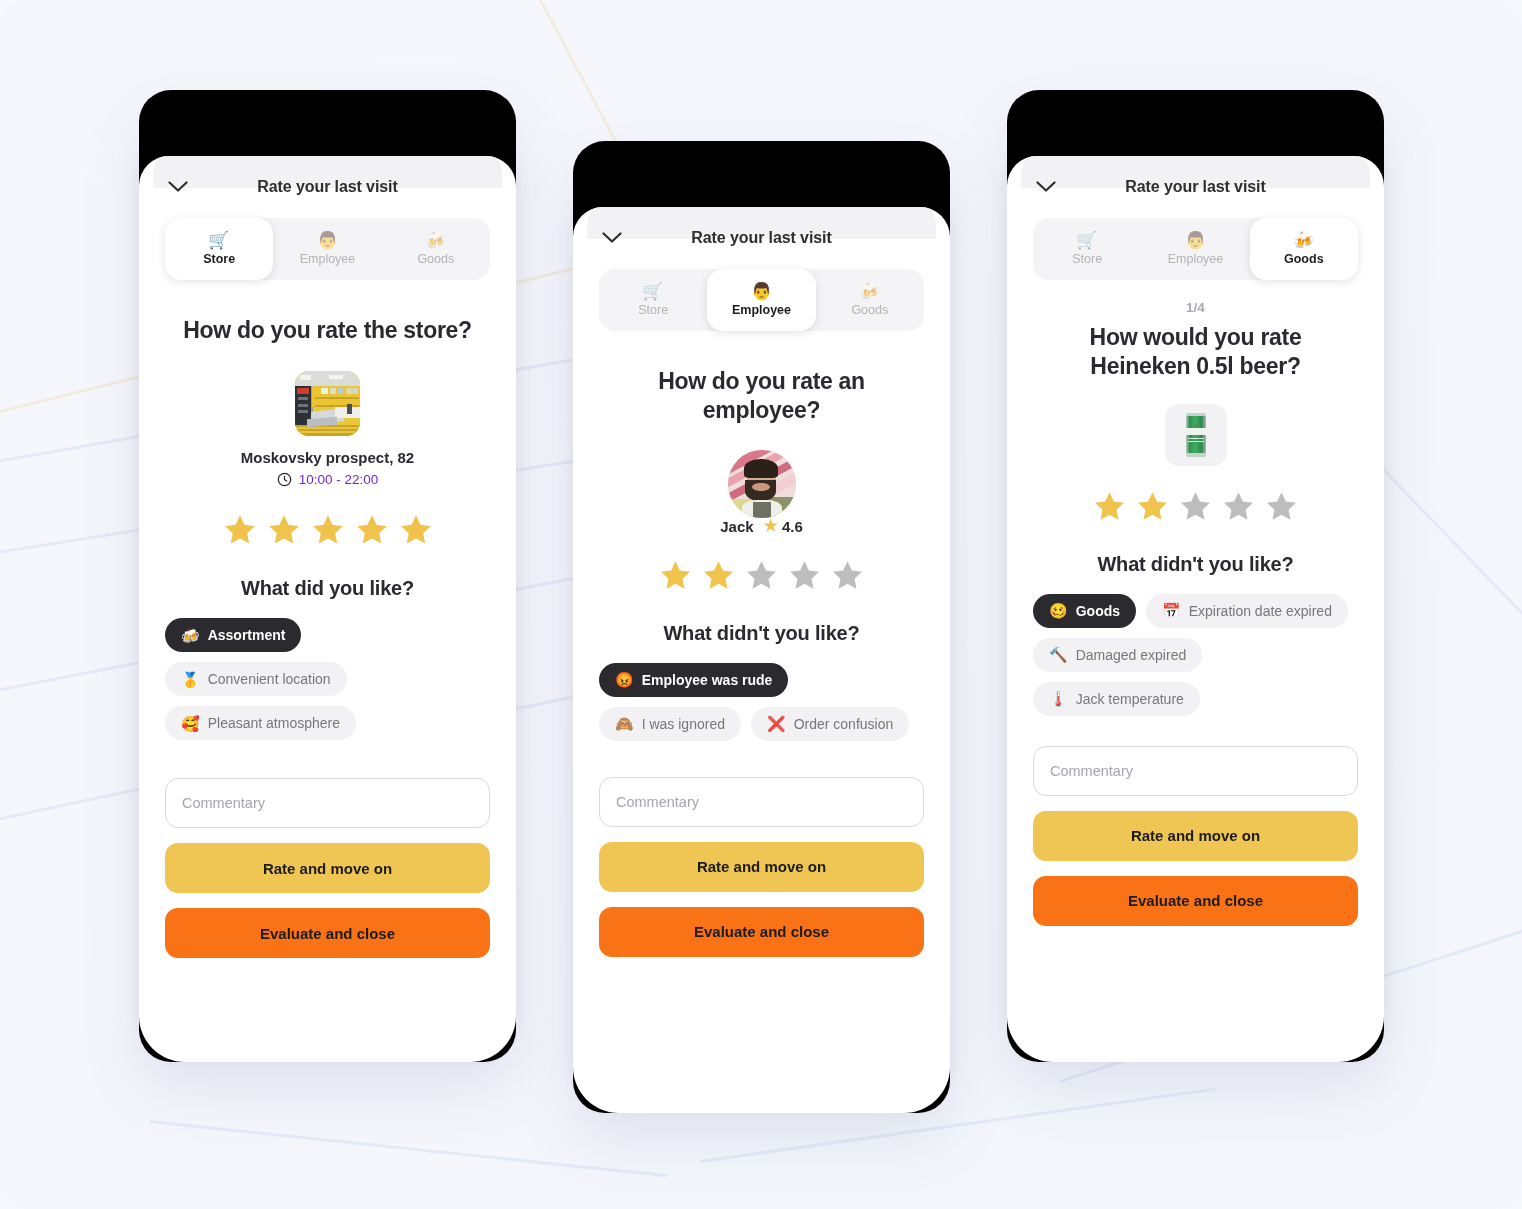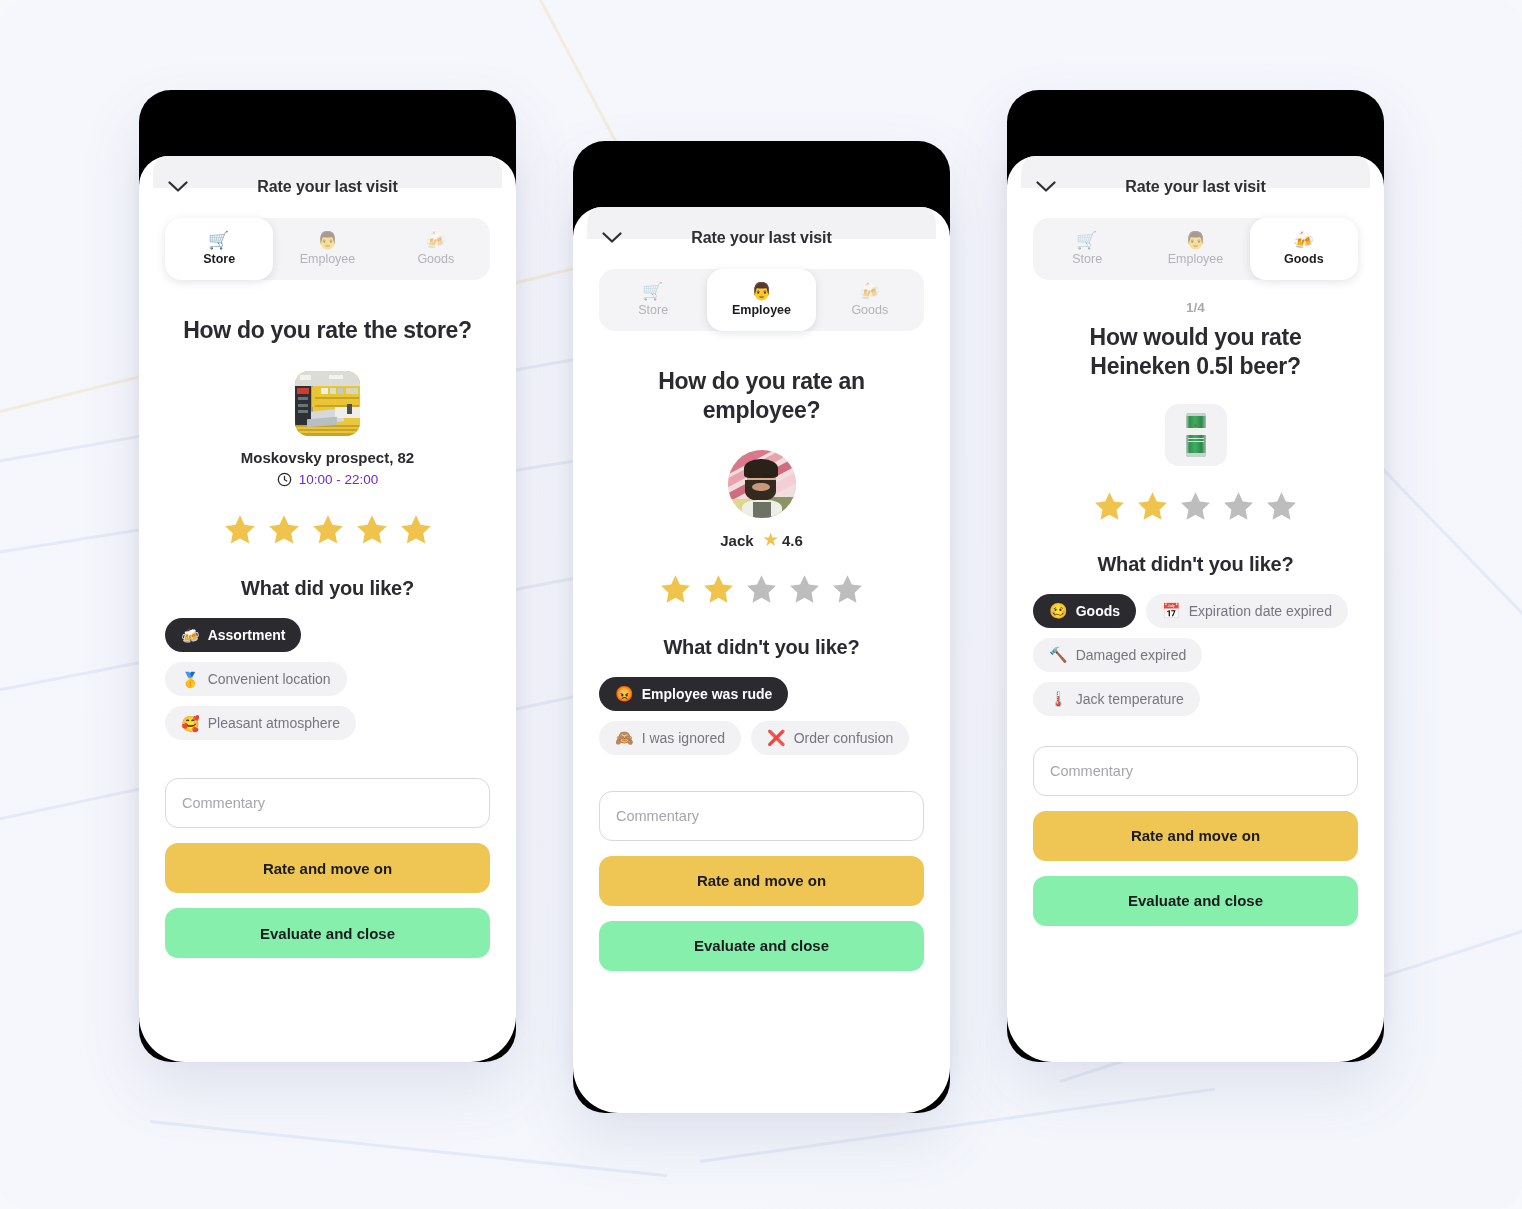--- a/index.html
+++ b/index.html
@@ -279,21 +279,21 @@
     height: 50px;
     border: none;
     border-radius: 13px;
     font-size: 15px;
     font-weight: bold;
     font-family: "Liberation Sans", sans-serif;
     cursor: pointer;
     color: #1c1c20;
   }
   .btn-primary { background: #efc653; }
-  .btn-secondary { background: #86efac; }
+  .btn-secondary { background: #f97316; }
 
   
   .sp { position: absolute; }
 </style>
 </head>
 <body>
 
 <div id="stage">
 
   <div class="bg-lines">
@@ -468,21 +468,21 @@
             <div class="sp" style="left:24%;top:14%;width:50%;height:28%;border-radius:48% 48% 16% 16%;background:#2b2119;"></div>
             <div class="sp" style="left:26%;top:45%;width:46%;height:30%;border-radius:0 0 48% 48%;background:#342a20;"></div>
             <div class="sp" style="left:36%;top:48%;width:26%;height:13%;border-radius:44%;background:#c9977a;"></div>
             <div class="sp" style="left:30%;top:36%;width:12%;height:4%;border-radius:40%;background:#24201c;"></div>
             <div class="sp" style="left:52%;top:36%;width:12%;height:4%;border-radius:40%;background:#24201c;"></div>
             <div class="sp" style="left:22%;top:74%;width:58%;height:30%;border-radius:38% 38% 0 0;background:#efefe9;"></div>
             <div class="sp" style="left:38%;top:76%;width:26%;height:28%;background:#6d7265;"></div>
           </div>
         </div>
 
-        <div class="person-line" style="margin-top:14px;">
+        <div class="person-line" style="">
           <span>Jack</span>
           <span class="person-rate">
             <span class="mini-star">★</span>
             <span>4.6</span>
           </span>
         </div>
 
         <div class="stars" style="margin-top:24px;">
             <svg width="33" height="33" viewBox="0 0 24 24" class="star">
               <path d="M12 1.6l3.18 6.72 7.32.97-5.36 5.02 1.36 7.25L12 18.02 5.5 21.56l1.36-7.25L1.5 9.29l7.32-.97L12 1.6z" fill="#F0C44C"></path>

